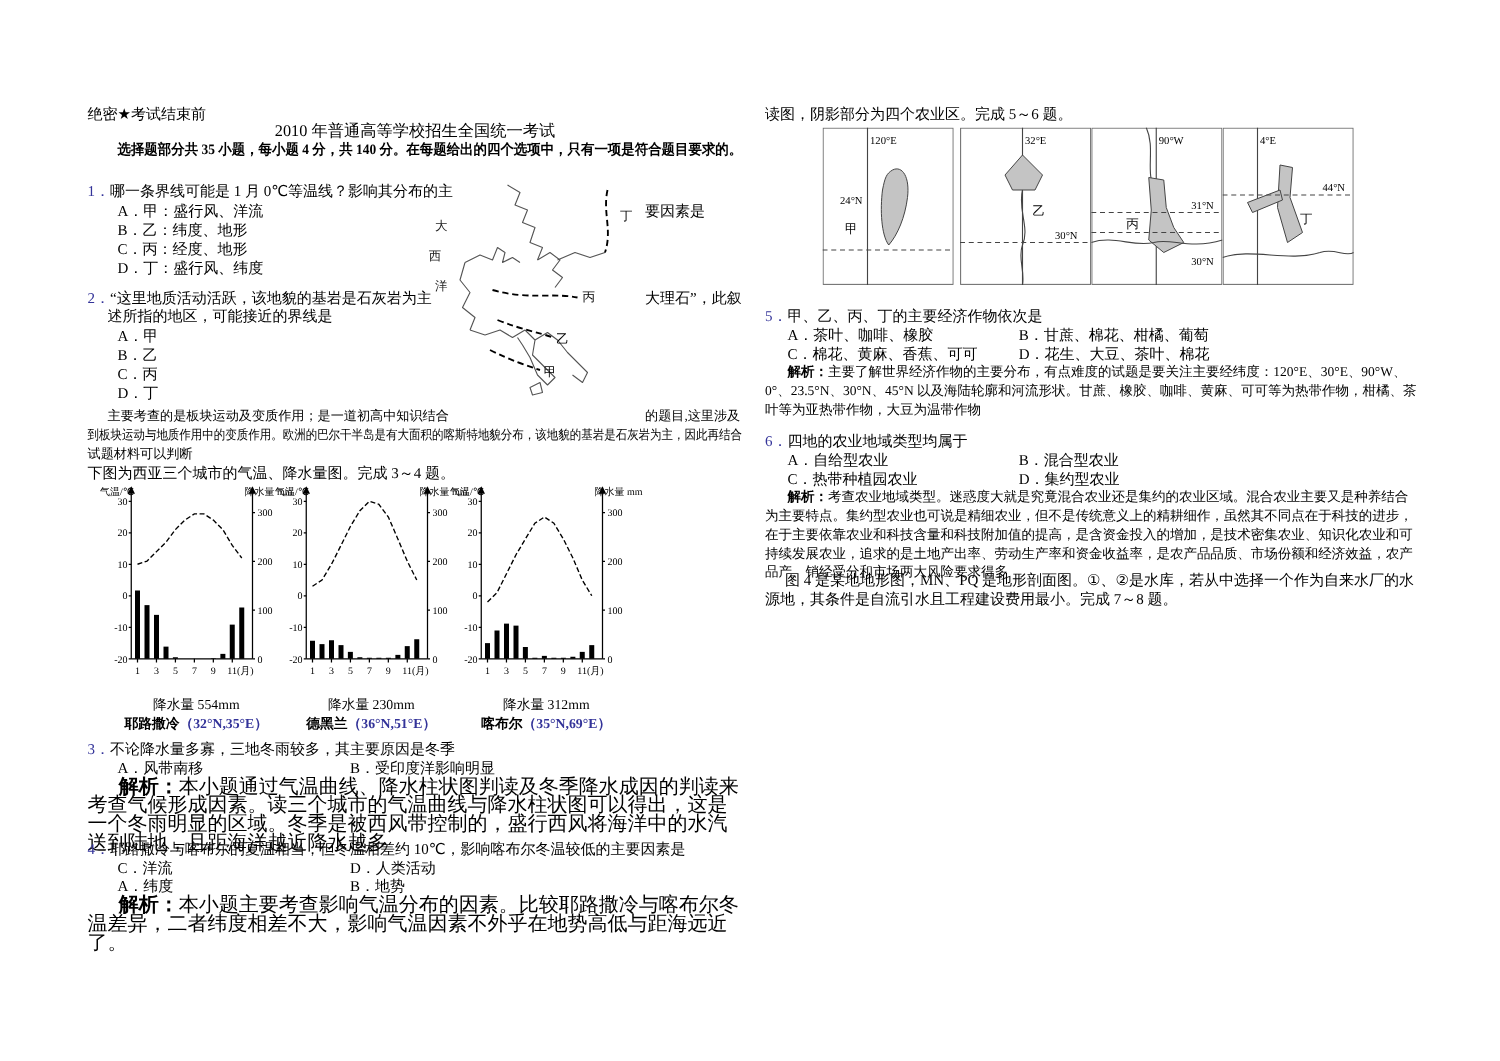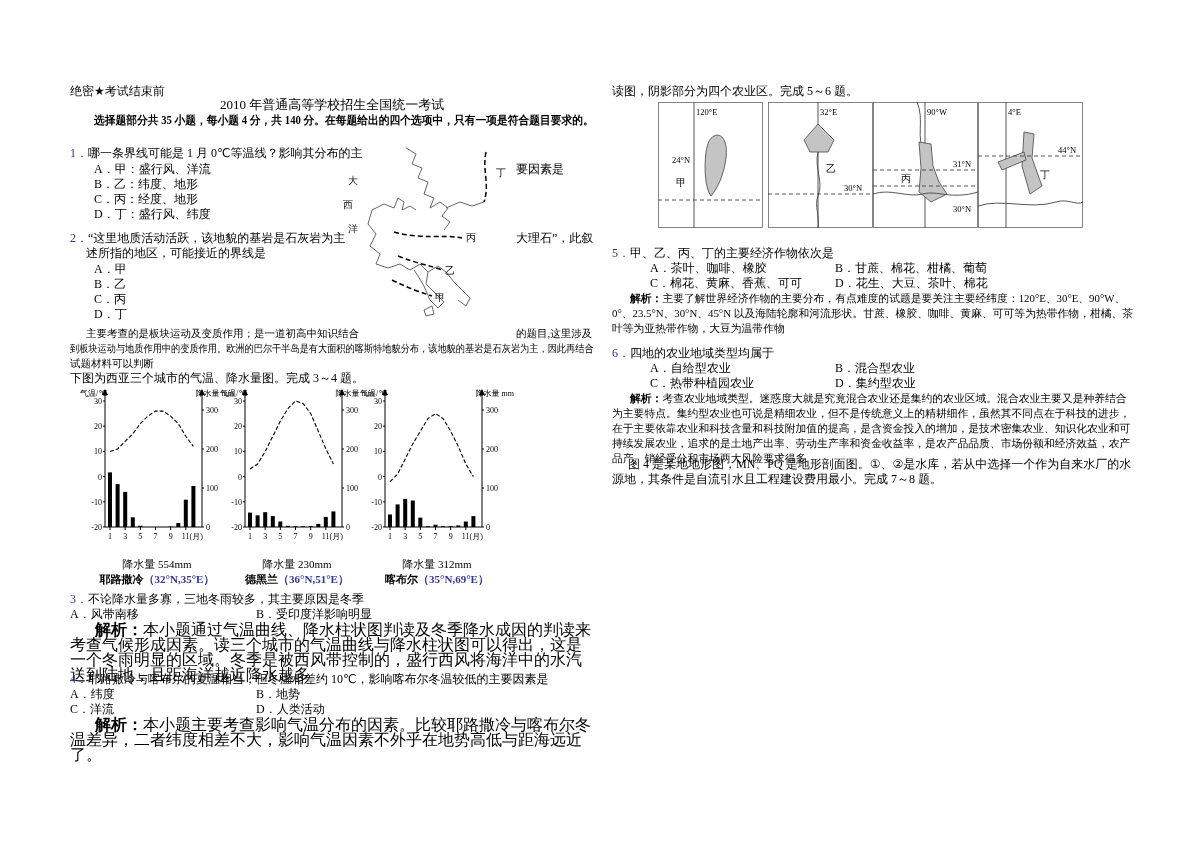--- a/index.html
+++ b/index.html
@@ -6,24 +6,24 @@
   .page{position:relative;width:1200px;height:849px;background:#ffffff;margin:0 auto;
         font-family:"Liberation Serif","DejaVu Sans",serif;font-size:12px;line-height:15px;
         color:#000;overflow:hidden;}
   .abs{position:absolute;white-space:nowrap;}
   .block{position:absolute;}
   .title{text-align:center;font-size:13px;}
   .bold{font-weight:bold;}
   .qnum{color:#333399;}
   .blue{color:#333399;}
   .line{height:15px;}
-  .optrow{height:15px;}
+  .optrow{margin-left:24px;height:15px;}
   .colA{display:inline-block;width:186px;}
   .optrow2{margin-left:18px;height:15px;}
-  .colA2{display:inline-block;width:185px;margin-left:20px;}
+  .colA2{display:inline-block;width:185px;}
   .analysis{font-size:16px;text-indent:25px;line-height:15px;}
   .analysis2{font-size:10.8px;text-indent:18px;line-height:15px;}
   .alabel{font-weight:bold;}
   .smalltext{font-size:10.5px;}
   .para{text-indent:16px;line-height:15px;}
   .climate-chart{position:absolute;width:158px;text-align:center;}
   .cap1{font-size:11px;margin-top:3px;}
   .cap2{font-size:11px;font-weight:bold;}
   svg text{font-family:"Liberation Serif","DejaVu Sans",serif;}
   .ax{stroke:#000;stroke-width:1;fill:none;}
@@ -271,22 +271,22 @@
   </div>
 
   <div class="block" style="left:70px;top:592px;width:524px">
     <div class="line"><span class="qnum">3．</span><span>不论降水量多寡，三地冬雨较多，其主要原因是冬季</span></div>
     <div class="optrow"><span class="colA">A．风带南移</span><span>B．受印度洋影响明显</span></div>
     <div class="analysis"><span class="alabel">解析：</span><span>本小题通过气温曲线、降水柱状图判读及冬季降水成因的判读来考查气候形成因素。读三个城市的气温曲线与降水柱状图可以得出，这是一个冬雨明显的区域。冬季是被西风带控制的，盛行西风将海洋中的水汽送到陆地，且距海洋越近降水越多</span></div>
   </div>
 
   <div class="block" style="left:70px;top:672px;width:524px">
     <div class="line"><span class="qnum">4．</span><span>耶路撒冷与喀布尔的夏温相当，但冬温相差约 10℃，影响喀布尔冬温较低的主要因素是</span></div>
+    <div class="optrow"><span class="colA">C．洋流</span><span>D．人类活动</span></div>
     <div class="optrow"><span class="colA">A．纬度</span><span>B．地势</span></div>
-    <div class="optrow"><span class="colA">C．洋流</span><span>D．人类活动</span></div>
     <div class="analysis"><span class="alabel">解析：</span><span>本小题主要考查影响气温分布的因素。比较耶路撒冷与喀布尔冬温差异，二者纬度相差不大，影响气温因素不外乎在地势高低与距海远近了。</span></div>
   </div>
 
   <div class="abs" style="left:612px;top:84px">读图，阴影部分为四个农业区。完成 5～6 题。</div>
 
   <svg class="block" style="left:658px;top:102px" width="105" height="126" viewBox="0 0 105 126">
     <rect class="frame" x="0.5" y="0.5" width="104" height="125"></rect>
     <line class="thin" x1="36" y1="0" x2="36" y2="126"></line>
     <text x="38" y="13" class="geo">120°E</text>
     <path class="region" d="M56,34 C64,30 70,40 68,56 C66,72 60,86 53,94 C47,86 46,66 48,50 C50,40 51,37 56,34 Z"></path>

